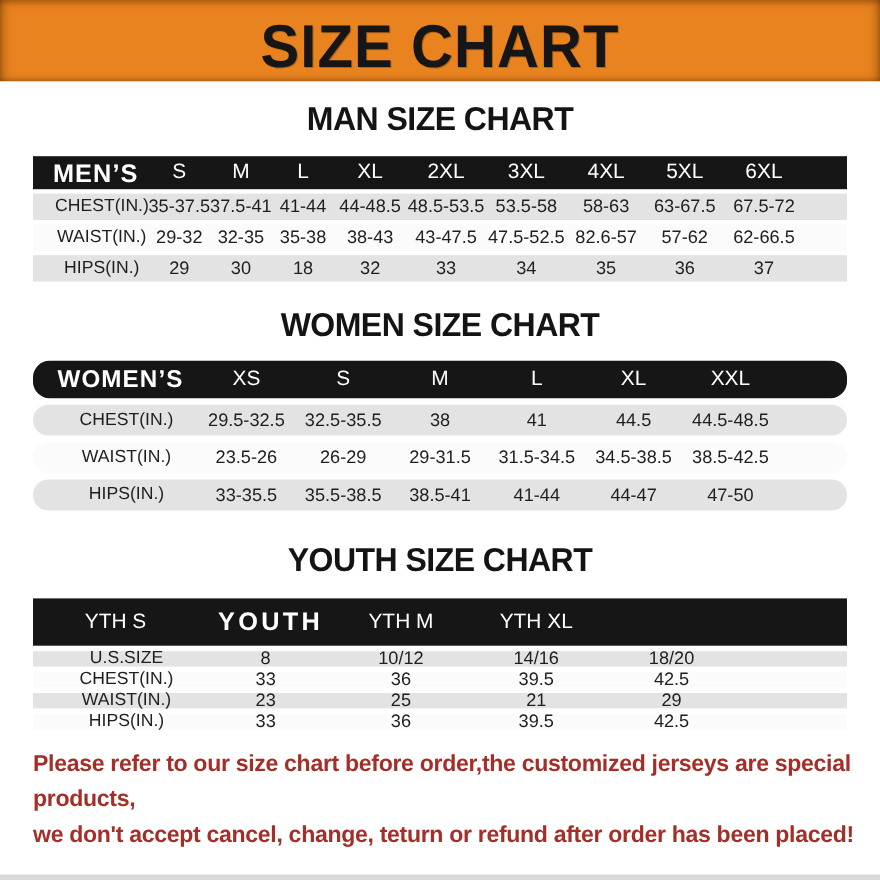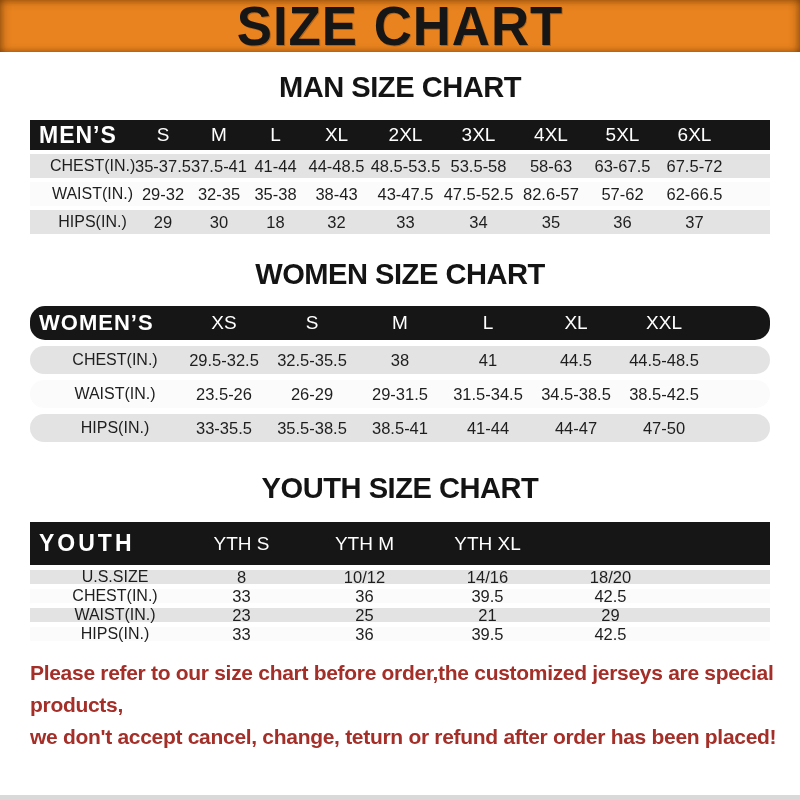--- a/index.html
+++ b/index.html
@@ -7,23 +7,23 @@
   body {
     width: 800px; height: 800px;
     background: #ffffff;
     font-family: "Liberation Sans", sans-serif;
     color: #1a1a1a;
   }
   .page { position: relative; width: 800px; height: 800px; overflow: hidden; background: #fff; }
 
   
   .banner {
-    height: 52px;
+    height: 74px;
     background: #E8831F;
-    display: flex; align-items: center; justify-content: center;
+    display: flex; align-items: flex-end; justify-content: center;
     box-shadow:
       inset 0 6px 7px -4px rgba(105,52,0,.55),
       inset 0 -5px 6px -4px rgba(105,52,0,.50),
       inset 8px 0 10px -7px rgba(60,30,0,.55),
       inset -8px 0 10px -7px rgba(60,30,0,.55);
   }
   .banner h1 {
     margin: 0;
     font-size: 55px; font-weight: 800; letter-spacing: 1px;
     color: #161616;
@@ -56,21 +56,21 @@
   .youth .header-row { height: 43px; }
 
   .data-row { color: #1e1e1e; }
   .men   .data-row { height: 24px; margin-top: 4px; }
   .women .data-row { height: 28px; margin-top: 6px; }
   .youth .data-row { height: 14px; margin-top: 5px; }
   .size-table .t-row:nth-child(even) { background: #E3E3E3; }
   .size-table .t-row:nth-child(odd):not(.header-row) { background: #FBFBFB; }
 
   .cell { text-align: center; white-space: nowrap; overflow: hidden; }
-  .corner-label { text-align: left; padding-left: 9px; font-weight: 800; }
+  .corner-label { text-align: center; padding-left: 9px; font-weight: 800; }
   .men   .corner-label { font-size: 23px; letter-spacing: 1px; }
   .women .corner-label { font-size: 22px; letter-spacing: 1px; }
   .youth .corner-label { font-size: 23px; letter-spacing: 3px; }
   .col-header { font-size: 19px; font-weight: 400; }
   .row-label  { font-size: 16px; padding-left: 20px; }
   .value-cell { font-size: 16.5px; }
 
   
   .disclaimer { margin: 16px 0 0 30px; }
   .disclaimer p {
@@ -195,22 +195,22 @@
           <div class="cell value-cell">47-50</div>
           <div class="cell spacer"></div>
         </div>
       </div>
   </section>
 
   <section id="sec-youth">
     <h2 class="section-heading">YOUTH SIZE CHART</h2>
     <div class="size-table youth">
         <div class="t-row header-row">
+          <div class="cell col-header">YTH S</div>
           <div class="cell corner-label">YOUTH</div>
-          <div class="cell col-header">YTH S</div>
           <div class="cell col-header">YTH M</div>
           <div class="cell col-header">YTH XL</div>
           <div class="cell spacer"></div>
         </div>
         <div class="t-row data-row">
           <div class="cell row-label">U.S.SIZE</div>
           <div class="cell value-cell">8</div>
           <div class="cell value-cell">10/12</div>
           <div class="cell value-cell">14/16</div>
           <div class="cell value-cell">18/20</div>

